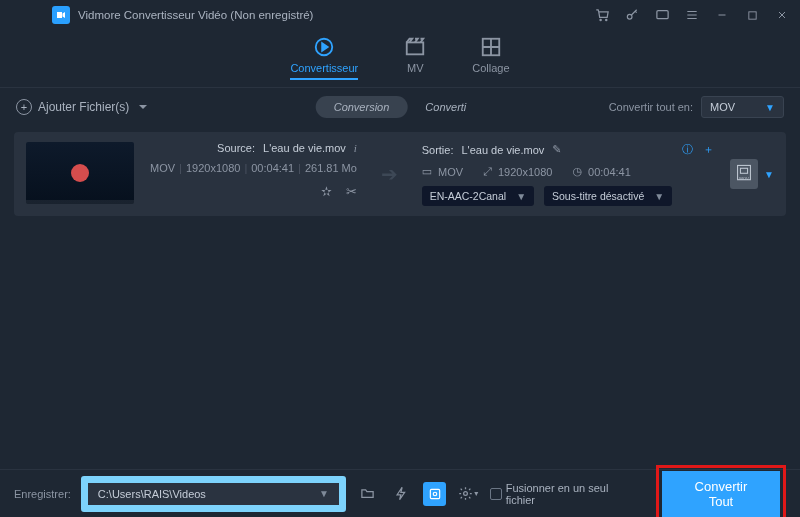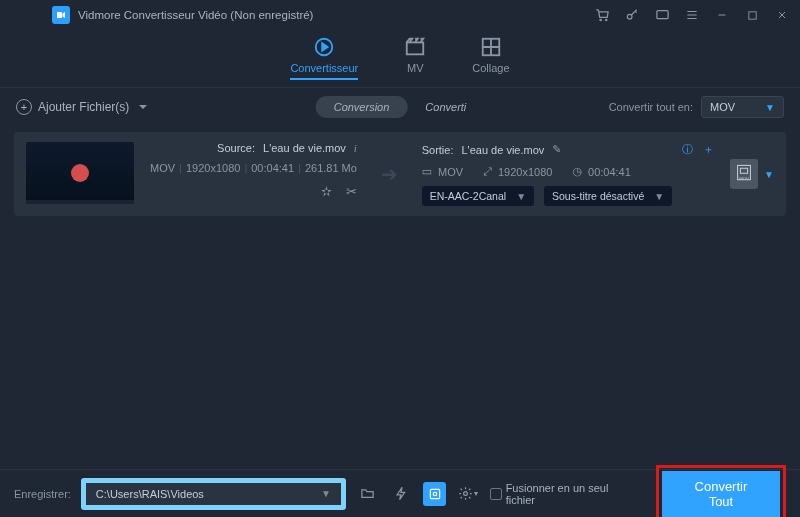--- a/index.html
+++ b/index.html
@@ -49,21 +49,21 @@
   .out-row1-icons { margin-left: auto; display: flex; gap: 10px; color: #2fa3ff; }
   .out-row2 { display: flex; gap: 20px; color: #8c95a3; align-items: center; }
   .out-row2 .grp { display: flex; align-items: center; gap: 6px; }
   .out-row3 { display: flex; gap: 10px; }
   .mini-select { background: #0f172a; border-radius: 3px; padding: 4px 8px; display: flex; align-items: center; font-size: 10.5px; cursor: pointer; }
   .mini-select .caret-down { margin-left: 10px; color: #7f8a99; }
   .fmt-box { align-self: center; display: flex; align-items: center; gap: 6px; }
   .fmt-badge { width: 28px; height: 30px; background: #4c5663; border-radius: 3px; display: flex; align-items: center; justify-content: center; }
   
   .bottom { position: absolute; bottom: 0; left: 0; right: 0; height: 48px; display: flex; align-items: center; padding: 0 14px; gap: 10px; border-top: 1px solid #2a3340; }
-  .path-select { background: #2a3340; border: 5px solid #7dd3fc; border-radius: 3px; padding: 5px 10px; display: flex; align-items: center; gap: 6px; font-size: 11px; cursor: pointer; width: 270px; justify-content: space-between;}
+  .path-select { background: #2a3340; border: 7px solid #7dd3fc; border-radius: 3px; padding: 5px 10px; display: flex; align-items: center; gap: 6px; font-size: 11px; cursor: pointer; width: 270px; justify-content: space-between;}
   .bt-icon { width: 24px; height: 24px; display: flex; align-items: center; justify-content: center; cursor: pointer; color: #8c95a3; border-radius: 3px; }
   .bt-icon.accent { background: #2fa3ff; color: #fff; }
   .merge-row { display: flex; align-items: center; gap: 4px; margin-left: auto; font-size: 11px; color: #a9b2bf; }
   .checkbox { width: 12px; height: 12px; border: 1px solid #6b7685; border-radius: 2px; cursor: pointer; }
   .convert-all-btn-wrap { border: 3px solid #e01818; padding: 3px; margin-left: 8px; }
   .convert-all-btn { background: #2fa3ff; color: #fff; padding: 8px 20px; font-size: 13px; cursor: pointer; border: none; }
 </style>
 </head>
 <body>
 

